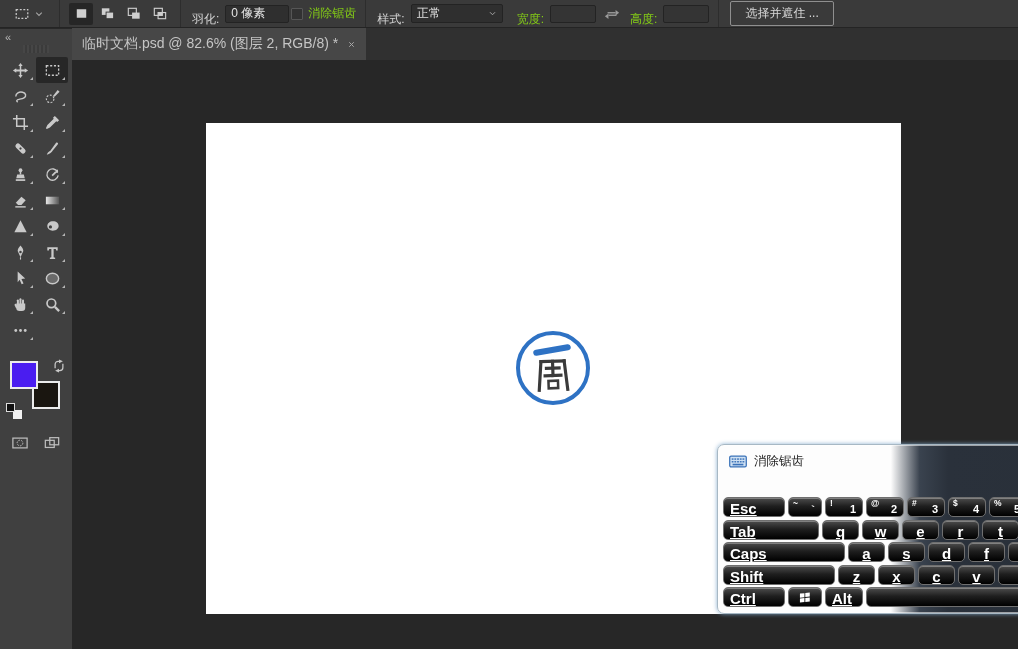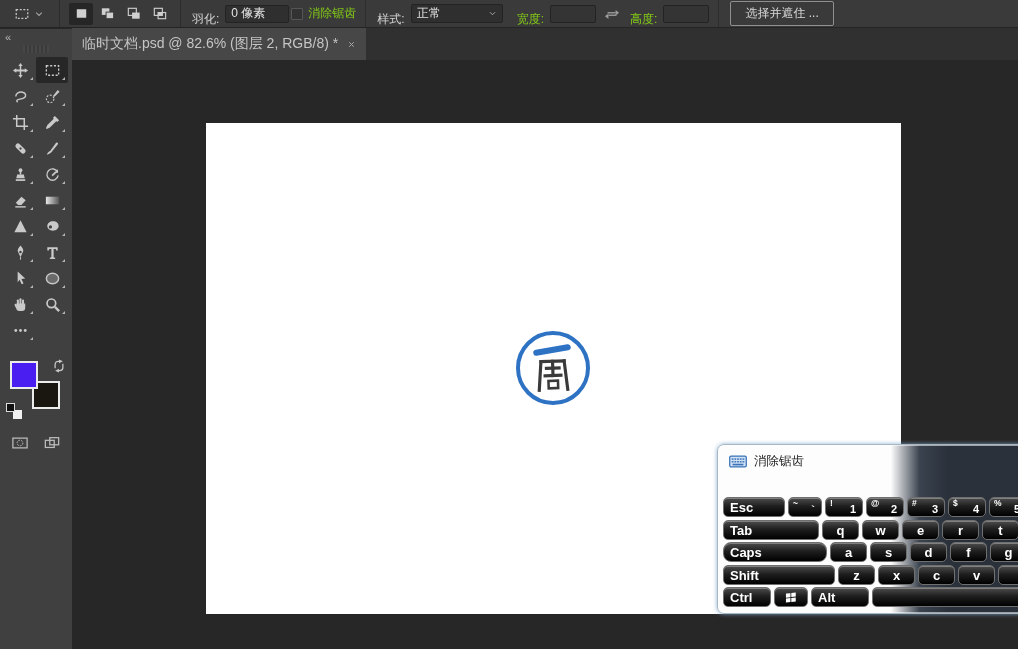--- a/index.html
+++ b/index.html
@@ -82,21 +82,21 @@
     background:linear-gradient(90deg,#fdfdfd 0%,#fdfdfd 48%,#3a434f 56%,#2a313b 64%,#293039 100%);
     box-shadow:0 0 4px rgba(130,170,205,.9), inset 0 0 0 1px rgba(255,255,255,.55);
     padding:5px; }
   #osk-titlebar { height:22px; display:flex; align-items:center; gap:7px; padding-left:6px;
     color:#1c1c1c; font-size:12.5px; }
   #kb-rows { margin-top:25px; }
   .krow { display:flex; gap:3px; margin-bottom:2.5px; }
   .key { position:relative; height:20px; border-radius:5px; border:1px solid #6f6f6f;
     background:linear-gradient(180deg,#4d4d4d 0%,#1f1f1f 45%,#000 100%);
     box-shadow:inset 0 1px 0 rgba(255,255,255,.3); color:#fff; flex:none; }
-  .key .klabel { position:absolute; left:6px; top:2px; font-size:13px; font-weight:700; }
+  .key .klabel { position:absolute; left:6px; top:2px; font-size:15px; font-weight:700;text-decoration:underline; }
   .key.letter .klabel { left:50%; transform:translateX(-50%); }
   .key .kshift { position:absolute; left:4px; top:0; font-size:8.5px; font-weight:700; }
   .key .kmain { position:absolute; right:6px; bottom:1px; font-size:11px; font-weight:700; }
   .key svg { position:absolute; left:50%; top:50%; transform:translate(-50%,-50%);
     width:14px; height:13px; }
 </style>
 </head>
 <body>
 
 <svg width="0" height="0" style="position:absolute" aria-hidden="true">
@@ -534,21 +534,21 @@
         </div>
         <div class="key letter" style="width: 37px;">
           <span class="klabel">r</span>
         </div>
         <div class="key letter" style="width: 37px;">
           <span class="klabel">t</span>
         </div>
         <div class="key letter" style="width: 37px;"></div>
       </div>
       <div class="krow">
-        <div class="key" style="width: 104px; border-radius: 8px;">
+        <div class="key" style="width: 122px;">
           <span class="klabel">Caps</span>
         </div>
         <div class="key letter" style="width: 37px;">
           <span class="klabel">a</span>
         </div>
         <div class="key letter" style="width: 37px;">
           <span class="klabel">s</span>
         </div>
         <div class="key letter" style="width: 37px;">
           <span class="klabel">d</span>
@@ -572,27 +572,27 @@
         </div>
         <div class="key letter" style="width: 37px;">
           <span class="klabel">c</span>
         </div>
         <div class="key letter" style="width: 37px;">
           <span class="klabel">v</span>
         </div>
         <div class="key letter" style="width: 37px;"></div>
       </div>
       <div class="krow">
-        <div class="key" style="width: 48px;">
+        <div class="key" style="width: 62px;">
           <span class="klabel">Ctrl</span>
         </div>
         <div class="key" style="width: 34px;">
           <svg>
             <use href="#icon-windows-logo"></use>
           </svg>
         </div>
-        <div class="key" style="width: 58px;">
+        <div class="key" style="width: 38px;">
           <span class="klabel">Alt</span>
         </div>
         <div class="key" style="width: 210px;"></div>
       </div>
     </div>
 </div>
 
 </body></html>

